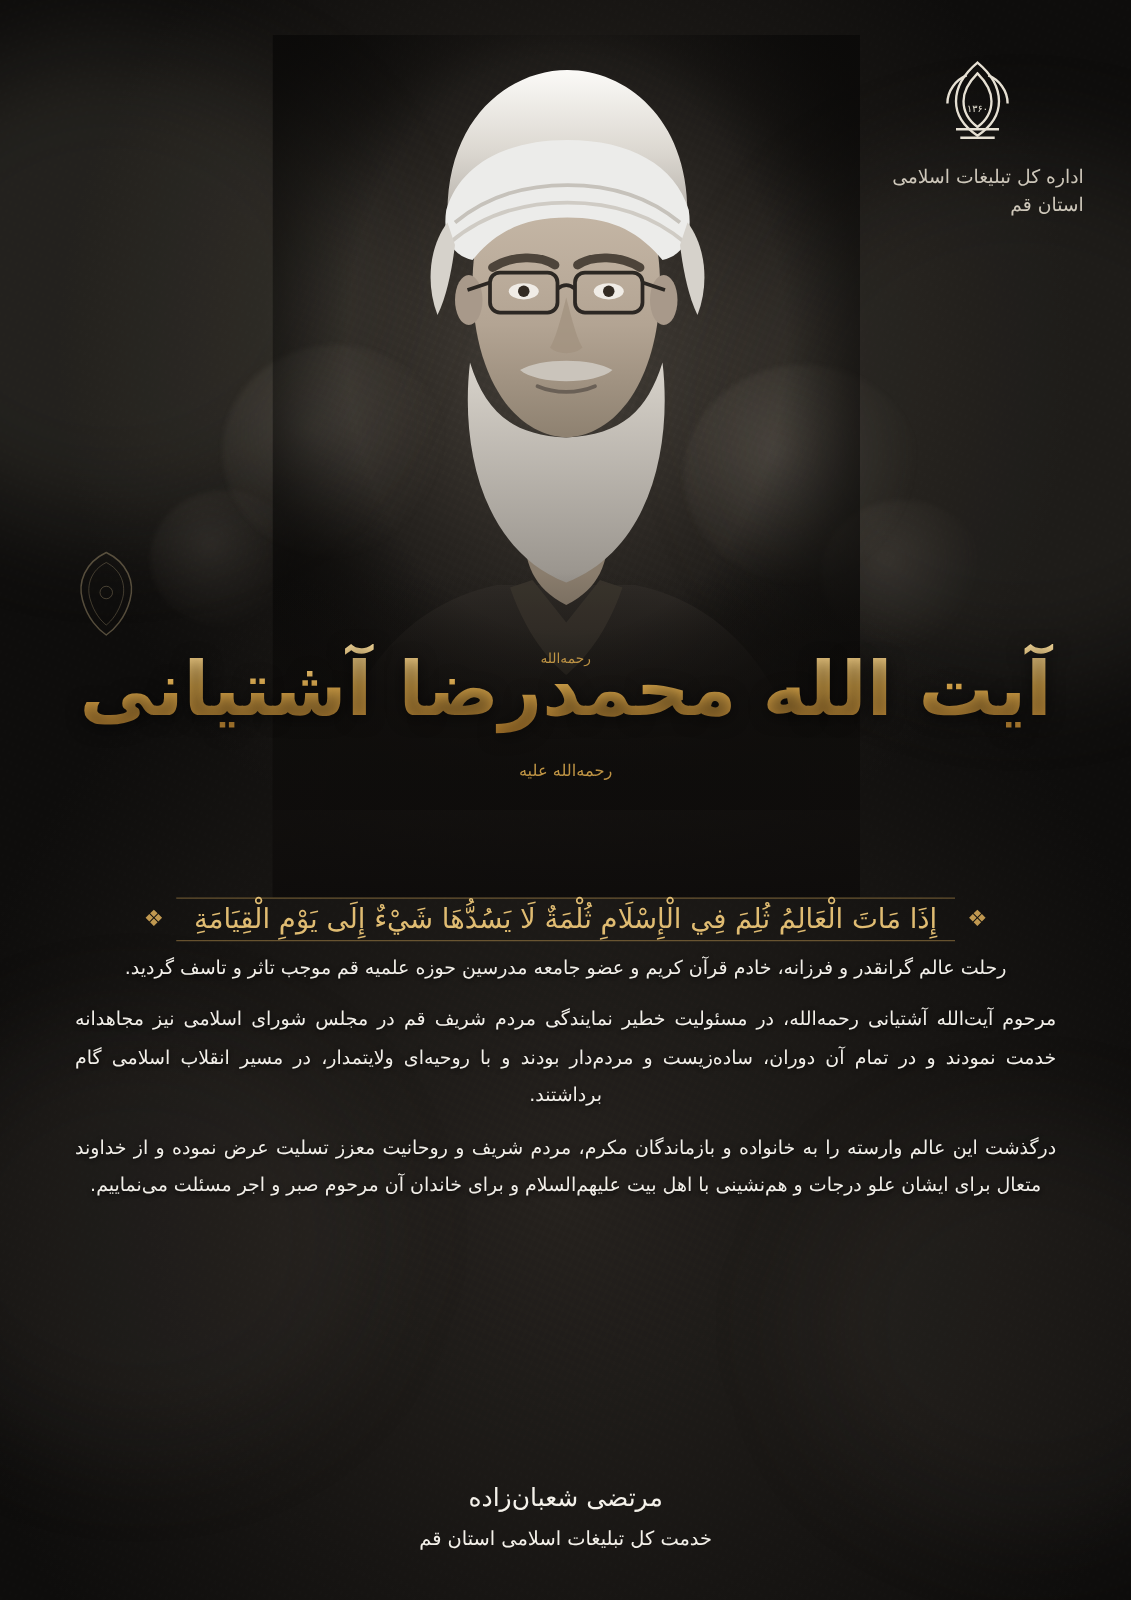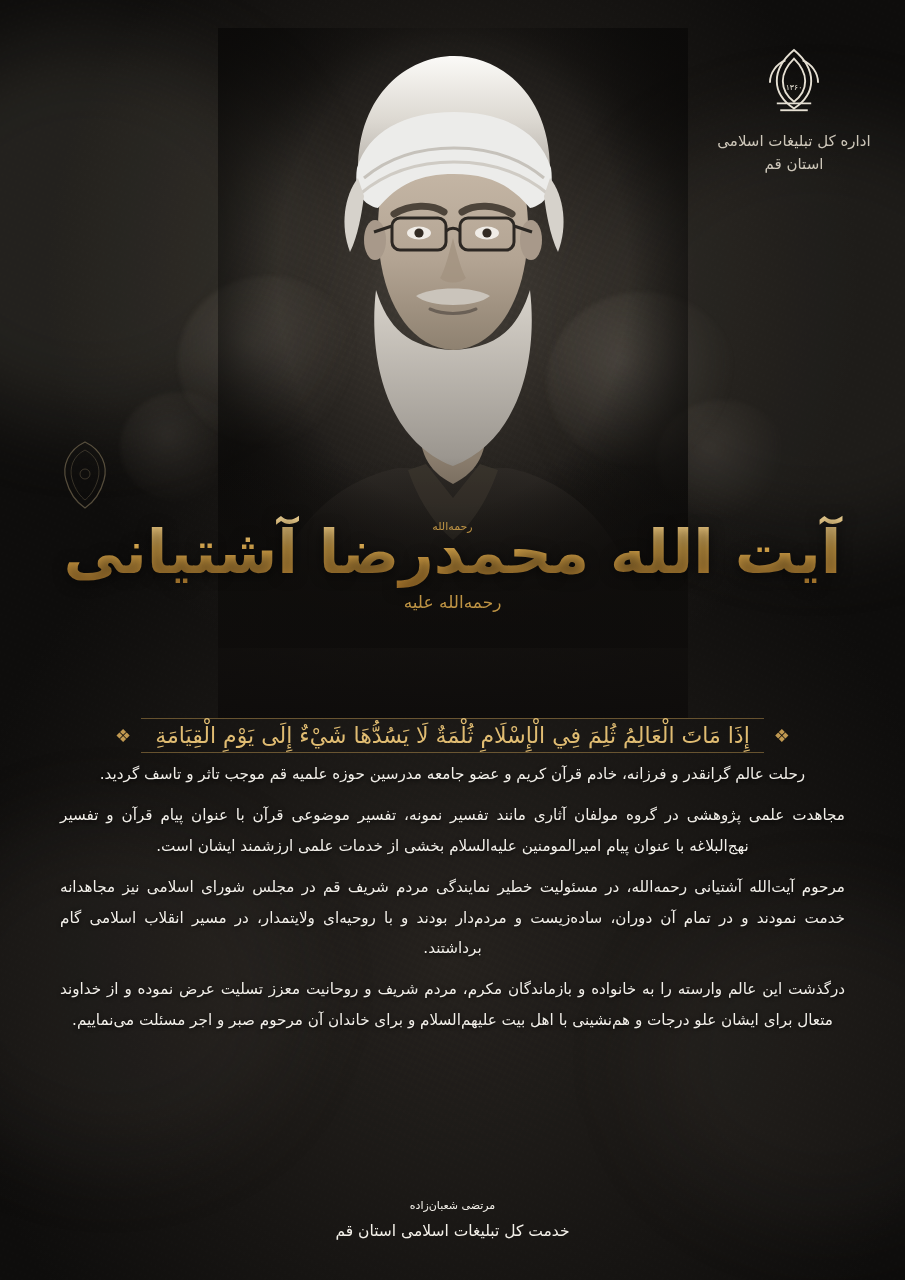--- a/index.html
+++ b/index.html
@@ -49,22 +49,22 @@
     filter:blur(2px);
     pointer-events:none;
   }
   .flower.f1{ left:178px; top:276px; width:180px; height:170px; }
   .flower.f2{ right:168px; top:292px; width:190px; height:175px; }
   .flower.f3{ left:120px; top:392px; width:120px; height:110px; opacity:.7; }
   .flower.f4{ right:118px; top:400px; width:130px; height:118px; opacity:.7; }
 
   
   #logo {
-    position:absolute; right:26px; top:38px;
-    width:170px; text-align:center;
+    position:absolute; right:38px; top:38px;
+    width:170px; text-align:right;
     color:#e8e2d6;
   }
   #logo .mark {
     width:86px; height:86px; margin:0 auto 6px auto;
     display:flex; align-items:center; justify-content:center;
   }
   #logo .mark svg { width:86px; height:86px; }
   #logo .logo-caption{
     font-size:15px; letter-spacing:.2px; color:#ddd6c8; opacity:.92;
     line-height:1.5;
@@ -103,21 +103,21 @@
     -webkit-text-fill-color:transparent;
     text-shadow:0 2px 14px rgba(0,0,0,.55);
     direction:rtl;
     padding:0 40px;
     letter-spacing:-2px;
   }
   #honorific-top{
     font-size:11px; color:#c79a47; margin-bottom:-18px; opacity:.95;
   }
   #honorific-bottom{
-    font-size:17px; color:#c89b47; margin-top:2px; opacity:.95;
+    font-size:13px; color:#c89b47; margin-top:20px; opacity:.95;
   }
 
   
   #hadith{
     position:absolute; left:0; right:0; top:718px;
     display:flex; align-items:center; justify-content:center;
     gap:10px;
     direction:rtl;
   }
   #hadith .orn{ color:#caa054; font-size:18px; line-height:1; opacity:.95; }
@@ -152,21 +152,21 @@
     text-align-last:center;
   }
 
   
   #signature{
     position:absolute; left:0; right:0; bottom:34px;
     text-align:center; direction:rtl;
     color:#f4f1ea;
     line-height:1.9;
   }
-  #signature .sig-name{ font-size:11px; }
+  #signature .sig-name{ font-size:20px; }
   #signature .sig-role{ font-size:15.5px; }
 
   
   #medallion{
     position:absolute; left:58px; top:440px;
     width:54px; height:70px; opacity:.5;
   }
   #medallion svg{ width:100%; height:100%; }
 </style>
 </head>
@@ -292,21 +292,20 @@
   </div>
 
   <div id="hadith">
     <span class="orn">❖</span>
     <span class="txt">إِذَا مَاتَ الْعَالِمُ ثُلِمَ فِي الْإِسْلَامِ ثُلْمَةٌ لَا يَسُدُّهَا شَيْءٌ إِلَى يَوْمِ الْقِيَامَةِ</span>
     <span class="orn">❖</span>
   </div>
 
   <div id="body-text">
     <p class="justified">رحلت عالم گرانقدر و فرزانه، خادم قرآن کریم و عضو جامعه مدرسین حوزه علمیه قم موجب تاثر و تاسف گردید.</p>
-    <p class="justified">مجاهدت علمی پژوهشی در گروه مولفان آثاری مانند تفسیر نمونه، تفسیر موضوعی قرآن با عنوان پیام قرآن و تفسیر نهج‌البلاغه با عنوان پیام امیرالمومنین علیه‌السلام بخشی از خدمات علمی ارزشمند ایشان است.</p>
     <p class="justified">مرحوم آیت‌الله آشتیانی رحمه‌الله، در مسئولیت خطیر نمایندگی مردم شریف قم در مجلس شورای اسلامی نیز مجاهدانه خدمت نمودند و در تمام آن دوران، ساده‌زیست و مردم‌دار بودند و با روحیه‌ای ولایتمدار، در مسیر انقلاب اسلامی گام برداشتند.</p>
     <p class="justified">درگذشت این عالم وارسته را به خانواده و بازماندگان مکرم، مردم شریف و روحانیت معزز تسلیت عرض نموده و از خداوند متعال برای ایشان علو درجات و هم‌نشینی با اهل بیت علیهم‌السلام و برای خاندان آن مرحوم صبر و اجر مسئلت می‌نماییم.</p>
   </div>
 
   <div id="signature">
     <div class="sig-name">مرتضی شعبان‌زاده</div>
     <div class="sig-role">خدمت کل تبلیغات اسلامی استان قم</div>
   </div>
 
 </div>

